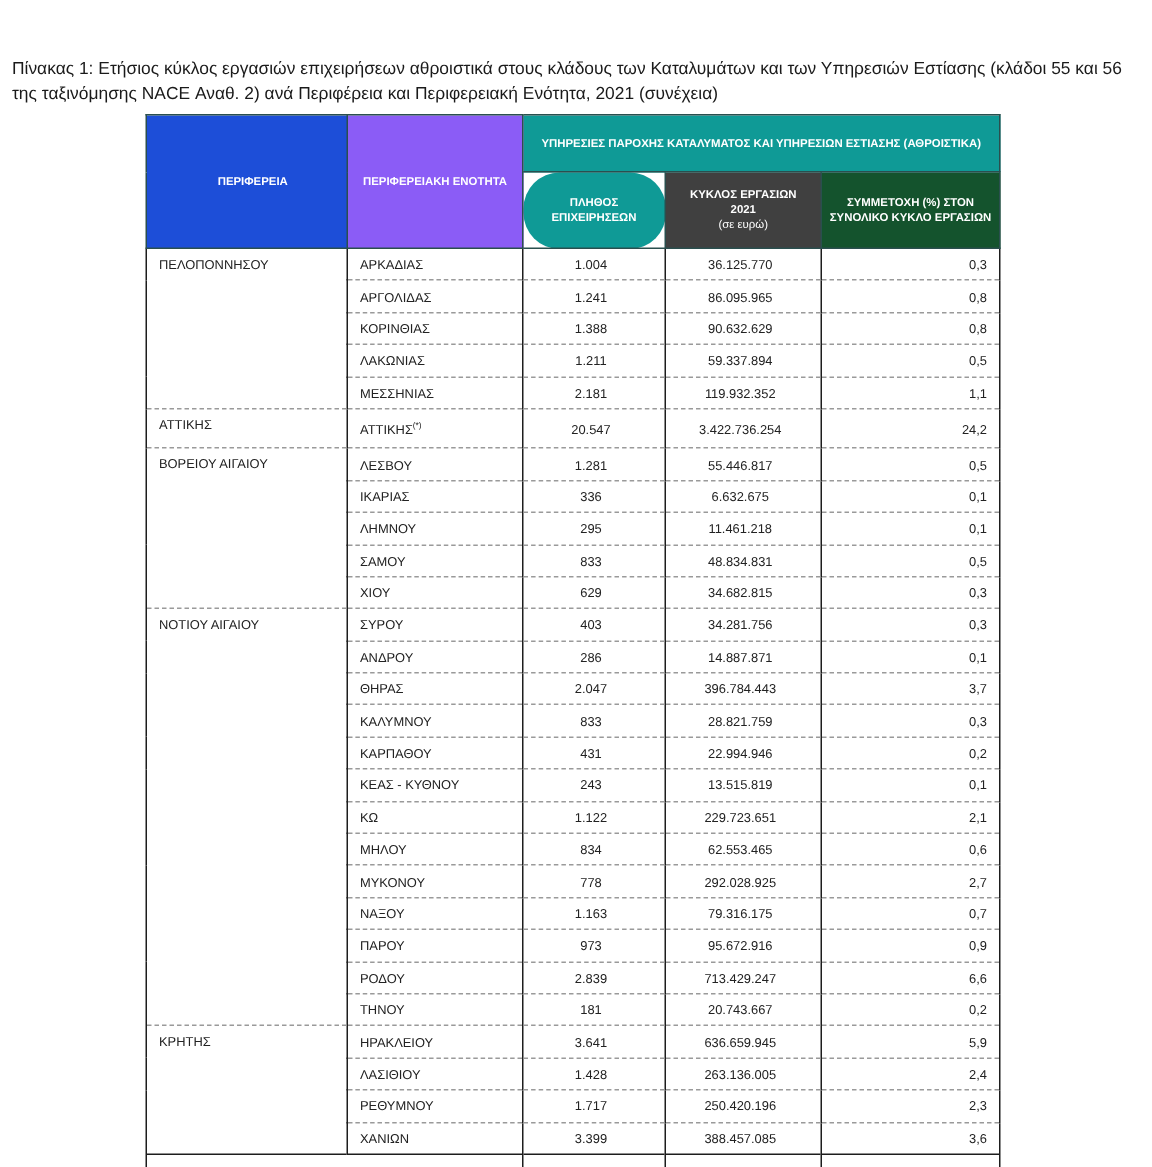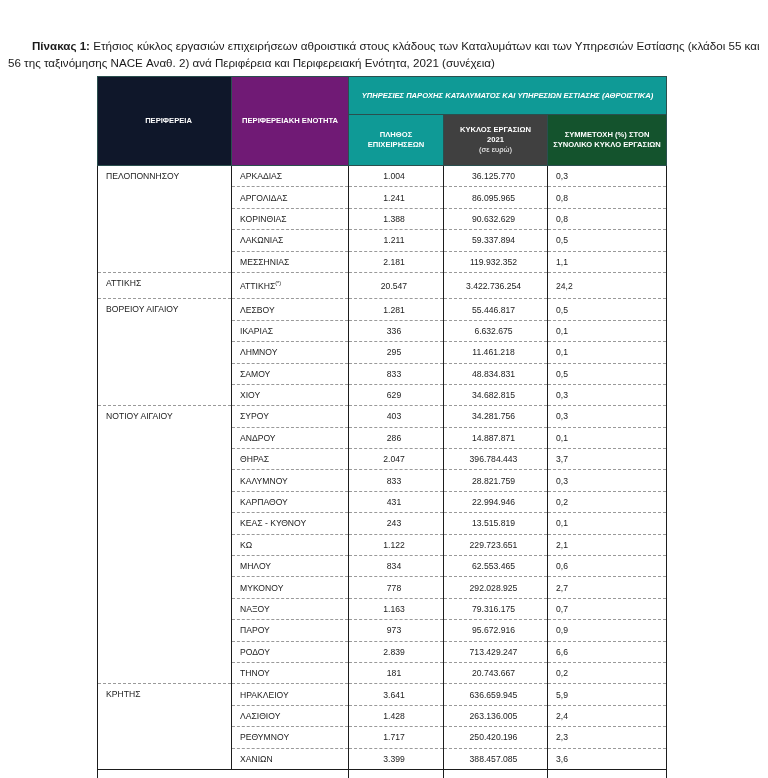--- a/index.html
+++ b/index.html
@@ -1,38 +1,38 @@
 <!DOCTYPE html>
 <html><head>
 <meta charset="utf-8">
 <style>
   html, body { margin: 0; padding: 0; background: #ffffff; }
   body { width: 768px; height: 778px; position: relative; overflow: hidden;
          font-family: "Liberation Sans", sans-serif; color: #222; }
   .caption { position: absolute; left: 8px; top: 37px; width: 752px;
              font-size: 11.6px; line-height: 17px; color: #1a1a1a; }
-  .caption b { font-weight: bold; margin-left: 24px; }
+  .caption b { font-weight: normal; }
   table.data { position: absolute; left: 97px; top: 76px; width: 569px;
                border-collapse: collapse; table-layout: fixed; font-size: 8.6px; }
   table.data col.c1 { width: 134px; }
   table.data col.c2 { width: 117px; }
   table.data col.c3 { width: 95px; }
   table.data col.c4 { width: 104px; }
   table.data col.c5 { width: 119px; }
   th { background: #0f9a96; color: #ffffff; font-weight: bold; font-size: 7.6px;
        border: 1px solid #2a4f4e; text-align: center; vertical-align: middle;
        line-height: 10px; padding: 2px 4px; }
-  th.top { height: 33px; font-style: italic; }
+  th.top { height: 33px; }
   th.sub { height: 46px; }
   td { height: 20.4px; padding: 0 8px; border-left: 1.2px solid #1d1d1d;
        border-right: 1.2px solid #1d1d1d; border-bottom: 1px dashed #9a9a9a;
        vertical-align: middle; }
   td.region { vertical-align: top; padding-top: 5px; }
   td.num { text-align: center; padding-right: 12px; }
-  td.pct { text-align: left; }
+  td.pct { text-align: right; }
   td.pct.bold { font-weight: normal; }
   sup { font-size: 5.5px; vertical-align: super; }
   tr.total td { height: 29px; font-weight: bold; border-top: 1.2px solid #1d1d1d;
                 border-bottom: 1.2px solid #1d1d1d; }
   tr.total td.label { text-align: center; }
   tr.total td.num { text-align: center; padding-right: 8px; }
   table.data { border: 1.2px solid #1d1d1d; }
 </style>
 </head>
 <body>
@@ -42,26 +42,26 @@
 <table class="data">
   <colgroup>
       <col class="c1">
       <col class="c2">
       <col class="c3">
       <col class="c4">
       <col class="c5">
     </colgroup>
   <thead>
     <tr>
-      <th rowspan="2" style="background: #0f172a; color: rgb(255, 255, 255); padding-left: 12px;">ΠΕΡΙΦΕΡΕΙΑ</th>
-      <th rowspan="2" style="background: #701a75; color: rgb(255, 255, 255);">ΠΕΡΙΦΕΡΕΙΑΚΗ ΕΝΟΤΗΤΑ</th>
+      <th rowspan="2" style="background: #1d4ed8; color: rgb(255, 255, 255); padding-left: 12px;">ΠΕΡΙΦΕΡΕΙΑ</th>
+      <th rowspan="2" style="background: #8b5cf6; color: rgb(255, 255, 255);">ΠΕΡΙΦΕΡΕΙΑΚΗ ΕΝΟΤΗΤΑ</th>
       <th colspan="3" class="top" style="background: rgb(15, 154, 150); color: rgb(255, 255, 255);">ΥΠΗΡΕΣΙΕΣ ΠΑΡΟΧΗΣ ΚΑΤΑΛΥΜΑΤΟΣ ΚΑΙ ΥΠΗΡΕΣΙΩΝ ΕΣΤΙΑΣΗΣ (ΑΘΡΟΙΣΤΙΚΑ)</th>
     </tr>
     <tr>
-      <th class="sub" style="background: rgb(15, 154, 150); color: rgb(255, 255, 255);">ΠΛΗΘΟΣ ΕΠΙΧΕΙΡΗΣΕΩΝ</th>
+      <th class="sub" style="background: rgb(15, 154, 150); color: rgb(255, 255, 255); border-radius: 24px;">ΠΛΗΘΟΣ ΕΠΙΧΕΙΡΗΣΕΩΝ</th>
       <th class="sub" style="background: #404040; color: rgb(255, 255, 255);"><span>ΚΥΚΛΟΣ ΕΡΓΑΣΙΩΝ</span><br><span>2021</span><br><span style="font-weight:normal">(σε ευρώ)</span></th>
       <th class="sub" style="background: #14532d; color: rgb(255, 255, 255);">ΣΥΜΜΕΤΟΧΗ (%) ΣΤΟΝ ΣΥΝΟΛΙΚΟ ΚΥΚΛΟ ΕΡΓΑΣΙΩΝ</th>
     </tr>
   </thead>
   <tbody id="tbody">
       <tr>
         <td class="region" rowspan="5">ΠΕΛΟΠΟΝΝΗΣΟΥ</td>
         <td><span>ΑΡΚΑΔΙΑΣ</span></td>
         <td class="num">1.004</td>
         <td class="num">36.125.770</td>

